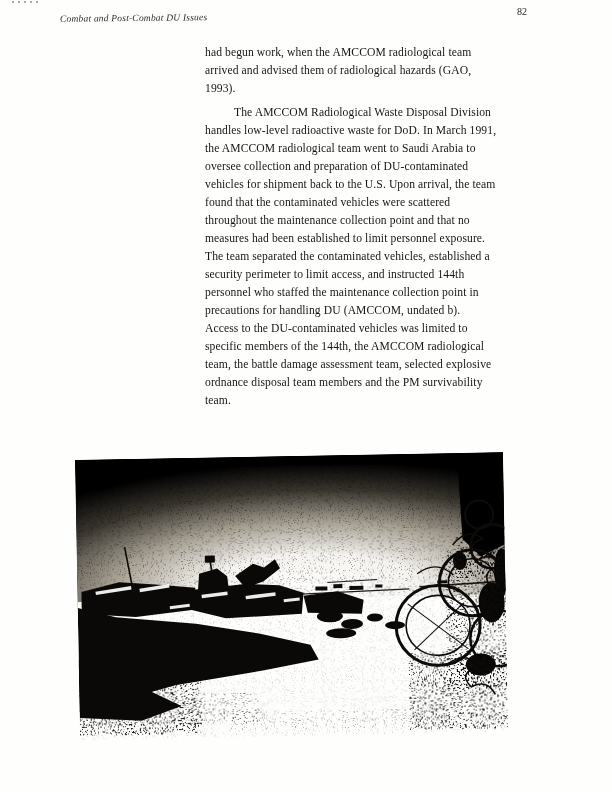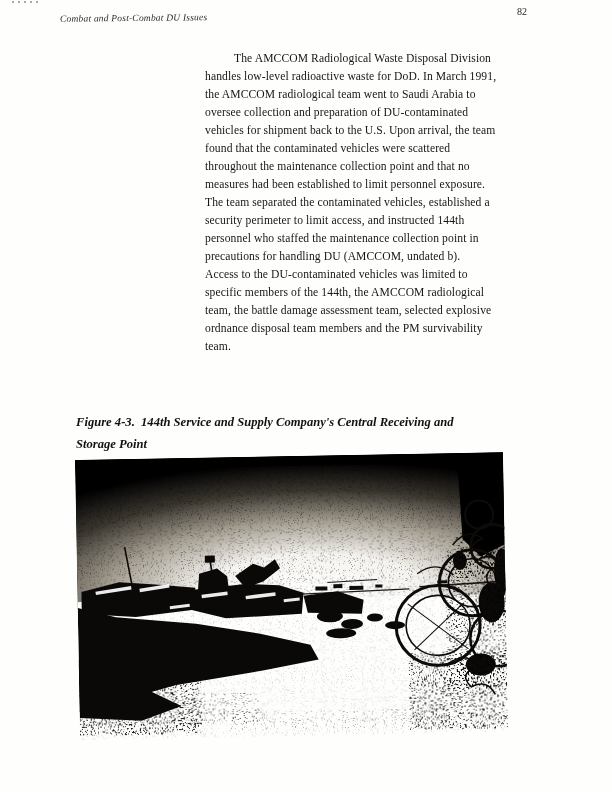--- a/index.html
+++ b/index.html
@@ -54,41 +54,42 @@
 
 <div class="page">
 
   <div class="scan-artifact"></div>
 
   <div class="running-title">Combat and Post-Combat DU Issues</div>
 
   <div class="page-number">82</div>
 
   <div class="body-text">
+    <p class="para-1">had begun work, when the AMCCOM radiological team
+arrived and advised them of radiological hazards (GAO,
+1993).</p>
     <p class="para-2">The AMCCOM Radiological Waste Disposal Division
 handles low-level radioactive waste for DoD. In March 1991,
 the AMCCOM radiological team went to Saudi Arabia to
 oversee collection and preparation of DU-contaminated
 vehicles for shipment back to the U.S. Upon arrival, the team
 found that the contaminated vehicles were scattered
 throughout the maintenance collection point and that no
 measures had been established to limit personnel exposure.
 The team separated the contaminated vehicles, established a
 security perimeter to limit access, and instructed 144th
 personnel who staffed the maintenance collection point in
 precautions for handling DU (AMCCOM, undated b).
 Access to the DU-contaminated vehicles was limited to
 specific members of the 144th, the AMCCOM radiological
 team, the battle damage assessment team, selected explosive
 ordnance disposal team members and the PM survivability
 team.</p>
   </div>
 
-  <div class="figure-caption">Figure 4-3.&nbsp; 144th Service and Supply Company's Central Receiving and
-Storage Point</div>
 
   <div class="figure-photo">
     <svg width="428" height="280" viewBox="0 0 428 280" xmlns="http://www.w3.org/2000/svg">
       <defs>
         <radialGradient id="skyGlow" cx="55%" cy="92%" r="88%">
           <stop offset="0%" stop-color="#ffffff"></stop>
           <stop offset="30%" stop-color="#f5f3ef"></stop>
           <stop offset="55%" stop-color="#a49d90"></stop>
           <stop offset="78%" stop-color="#3a362f"></stop>
           <stop offset="100%" stop-color="#000000"></stop>

